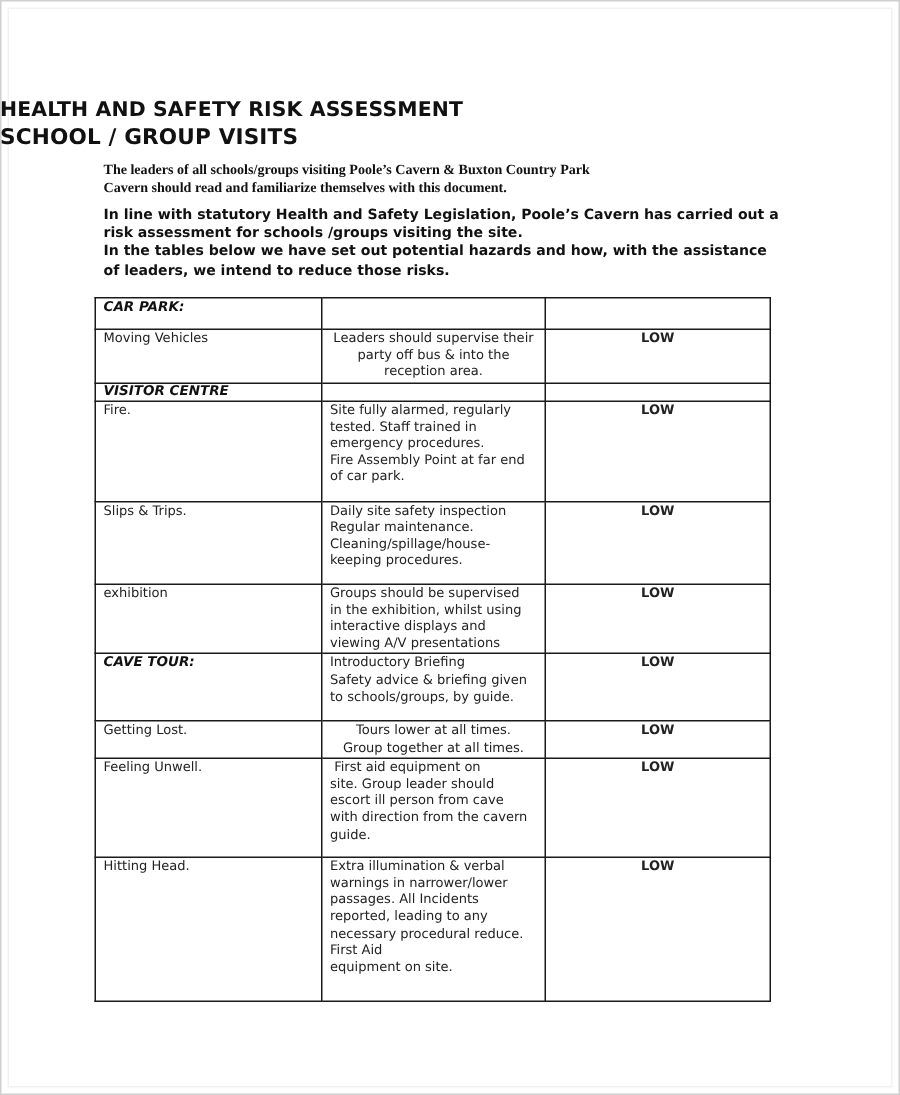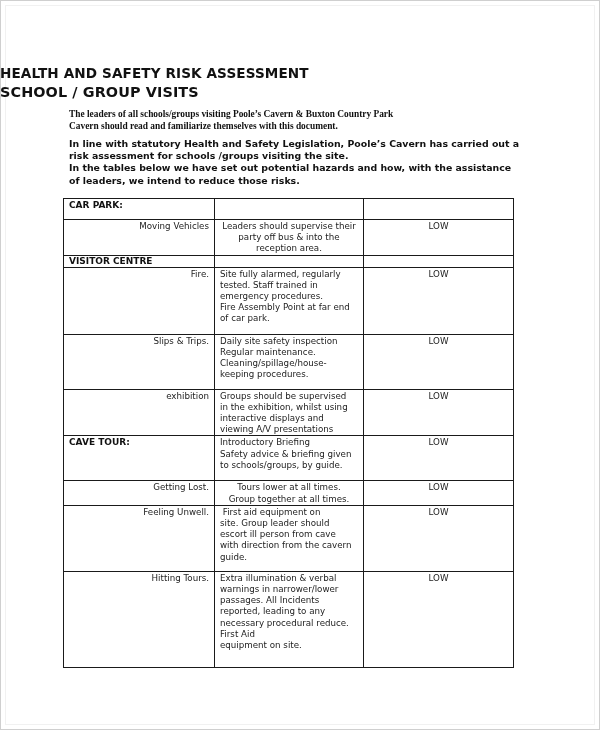--- a/index.html
+++ b/index.html
@@ -64,29 +64,30 @@
     }
     table.risk td {
       border: 1.3px solid #1a1a1a;
       vertical-align: top;
       padding: 1px 5px 0 5px;
       overflow: hidden;
     }
     col.c1 { width: 151px; }
     col.c2 { width: 149px; }
     col.c3 { width: 150px; }
-    td.hazard { text-align: right; }
+    td.hazard { text-align: left; }
     td.control { text-align: left; }
     td.control.centered { text-align: center; }
-    td.rating { text-align: center; }
+    td.rating { text-align: center; font-weight: bold; }
     td.section {
       font-weight: bold;
       font-size: 9px;
       text-align: left;
       color: #111;
+      font-style: italic;
     }
     .line { display: block; white-space: nowrap; }
   </style>
 </head>
 <body>
 
 <div class="page-frame"></div>
 <div class="page-frame-inner"></div>
 
 <div class="title line1">HEALTH AND SAFETY RISK ASSESSMENT</div>
@@ -185,21 +186,21 @@
       <td class="control">
         <span class="line" style="white-space:pre"> First aid equipment on</span>
         <span class="line">site. Group leader should</span>
         <span class="line">escort ill person from cave</span>
         <span class="line">with direction from the cavern</span>
         <span class="line">guide.</span>
       </td>
       <td class="rating">LOW</td>
     </tr>
     <tr style="height:96px">
-      <td class="hazard">Hitting Tours.</td>
+      <td class="hazard">Hitting Head.</td>
       <td class="control">
         <span class="line">Extra illumination &amp; verbal</span>
         <span class="line">warnings in narrower/lower</span>
         <span class="line">passages. All Incidents</span>
         <span class="line">reported, leading to any</span>
         <span class="line">necessary procedural reduce.</span>
         <span class="line">First Aid</span>
         <span class="line">equipment on site.</span>
       </td>
       <td class="rating">LOW</td>

